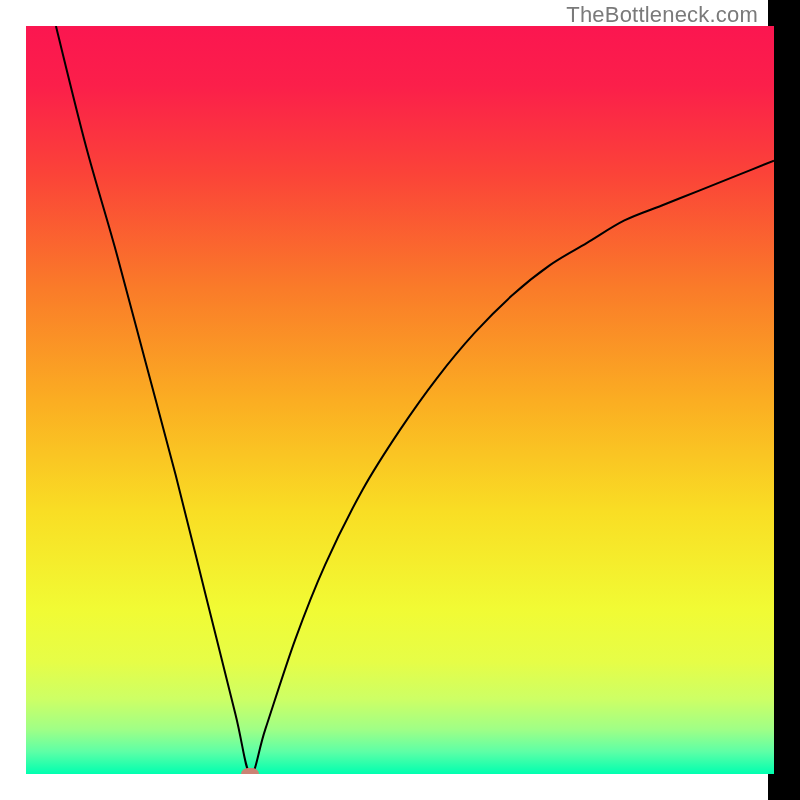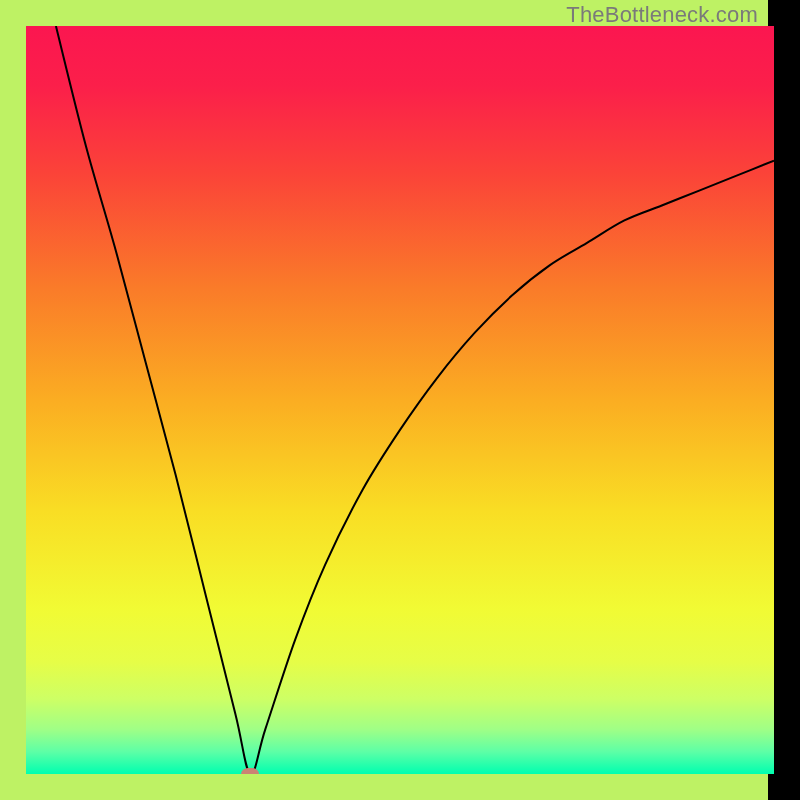--- a/index.html
+++ b/index.html
@@ -7,21 +7,21 @@
     padding: 0;
     width: 800px;
     height: 800px;
     background: #000;
     font-family: Arial, Helvetica, sans-serif;
   }
   .frame {
     position: relative;
     width: 768px;
     height: 800px;
-    background: #bef264;
+    background: #ffffff;
   }
   .watermark {
     position: absolute;
     top: 2px;
     right: 10px;
     color: #7a7a7a;
     font-size: 22px;
     font-weight: 500;
     letter-spacing: 0.2px;
     z-index: 5;

